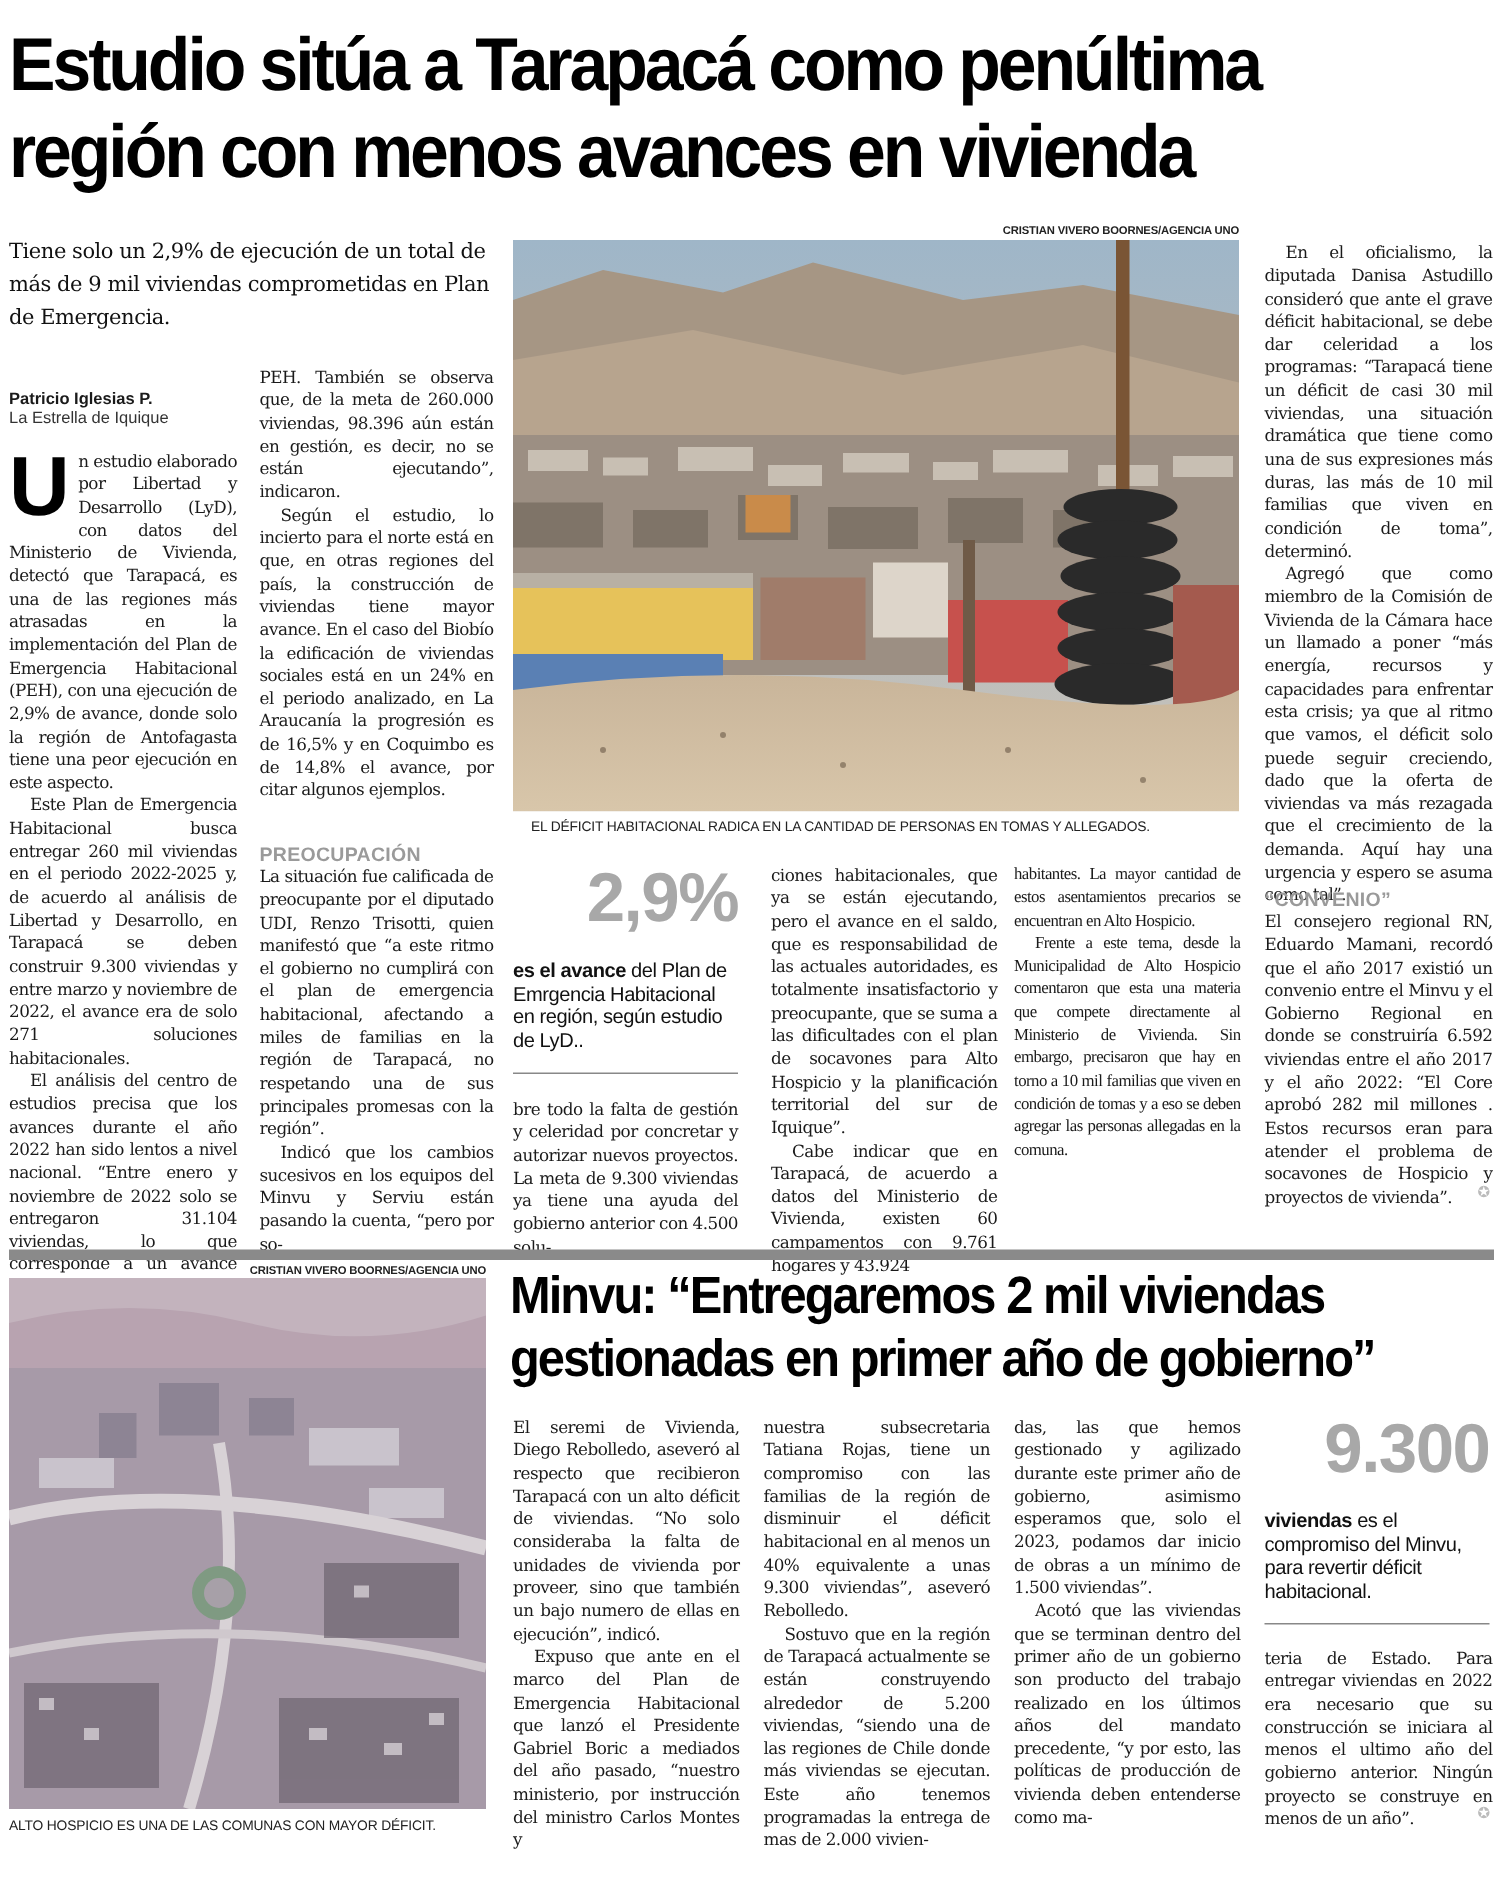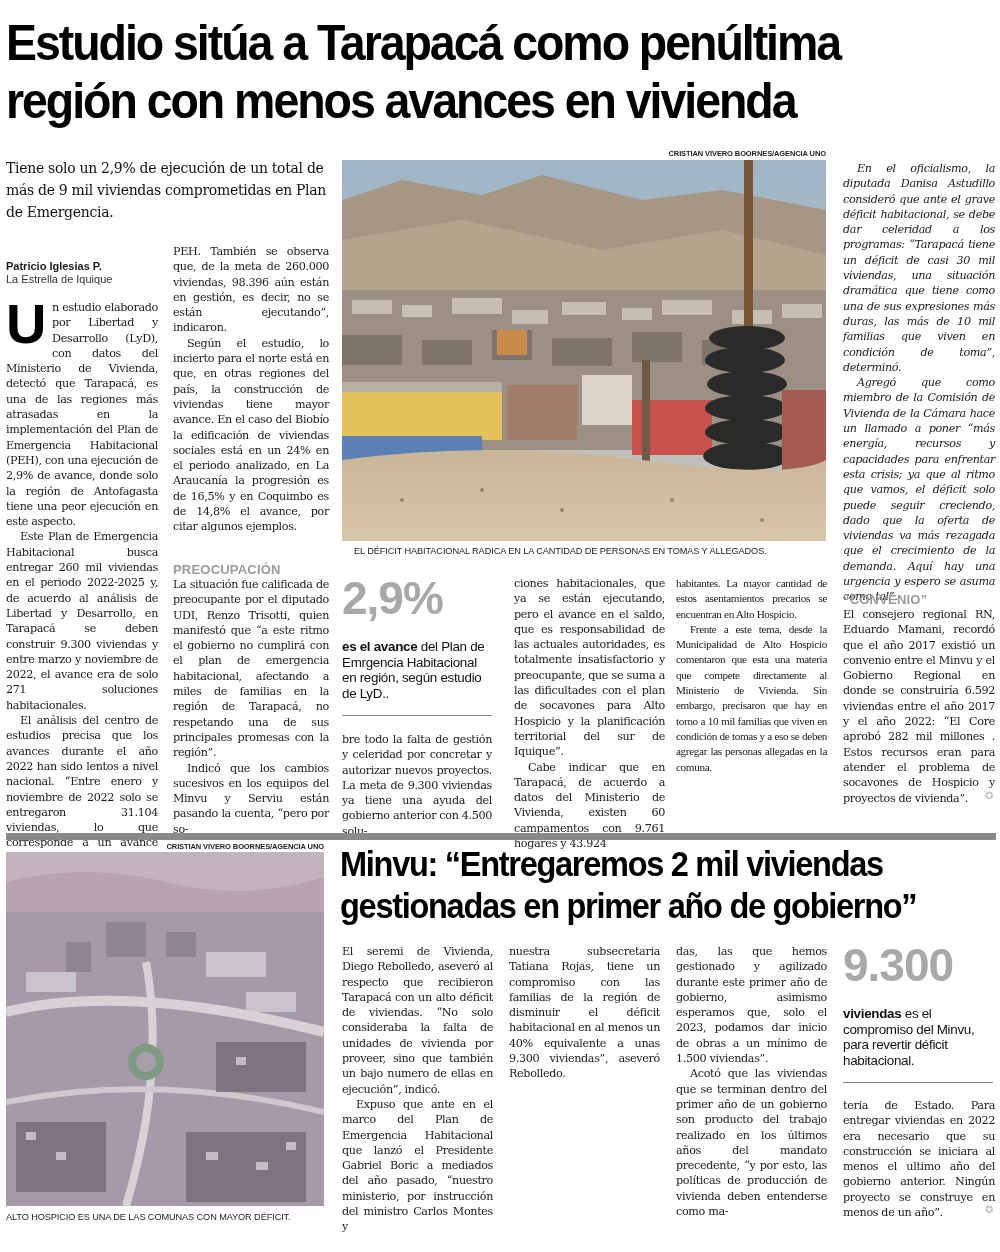--- a/index.html
+++ b/index.html
@@ -41,21 +41,21 @@
     font-weight: 700; color: #222; letter-spacing: -0.1px; text-align: right;
   }
   .caption {
     position: absolute; font-family: "Liberation Sans", sans-serif; font-size: 9.2px;
     color: #222; letter-spacing: -0.1px;
   }
   .photo { position: absolute; overflow: hidden; }
 
   .stat-big {
     font-family: "Liberation Sans", sans-serif; font-weight: 700; color: #a8a8a8;
-    font-size: 46px; line-height: 50px; letter-spacing: -1px;
+    font-size: 46px; line-height: 50px; letter-spacing: -1px; text-align: right;
   }
   .stat-text {
     font-family: "Liberation Sans", sans-serif; font-size: 13.4px; line-height: 15.5px;
     color: #111; letter-spacing: -0.3px;
   }
   .stat-text b { font-weight: 700; }
   .stat-rule { border-top: 1.5px solid #888; }
 
   .divider-bar { position: absolute; left: 6px; top: 833px; width: 990px; height: 7px; background: #8a8a8a; }
   .headline2 {
@@ -176,21 +176,21 @@
 <div class="col" style="left:514px; top:576px; width:151px;">
   <p class="noindent">ciones habitacionales, que ya se están ejecutando, pero el avance en el saldo, que es responsabilidad de las actuales autoridades, es totalmente insatisfactorio y preocupante, que se suma a las dificultades con el plan de socavones para Alto Hospicio y la planificación territorial del sur de Iquique”.</p>
   <p>Cabe indicar que en Tarapacá, de acuerdo a datos del Ministerio de Vivienda, existen 60 campamentos con 9.761 hogares y 43.924</p>
 </div>
 
 <div class="col" style="left:676px; top:576px; width:151px;font-family:Liberation Serif, serif;">
   <p class="noindent">habitantes. La mayor cantidad de estos asentamientos precarios se encuentran en Alto Hospicio.</p>
   <p>Frente a este tema, desde la Municipalidad de Alto Hospicio comentaron que esta una materia que compete directamente al Ministerio de Vivienda. Sin embargo, precisaron que hay en torno a 10 mil familias que viven en condición de tomas y a eso se deben agregar las personas allegadas en la comuna.</p>
 </div>
 
-<div class="col" style="left:843px; top:161px; width:152px;font-style:italic;">
+<div class="col" style="left:843px; top:161px; width:152px;">
   <p>En el oficialismo, la diputada Danisa Astudillo consideró que ante el grave déficit habitacional, se debe dar celeridad a los programas: “Tarapacá tiene un déficit de casi 30 mil viviendas, una situación dramática que tiene como una de sus expresiones más duras, las más de 10 mil familias que viven en condición de toma”, determinó.</p>
   <p>Agregó que como miembro de la Comisión de Vivienda de la Cámara hace un llamado a poner “más energía, recursos y capacidades para enfrentar esta crisis; ya que al ritmo que vamos, el déficit solo puede seguir creciendo, dado que la oferta de viviendas va más rezagada que el crecimiento de la demanda. Aquí hay una urgencia y espero se asuma como tal”.</p>
 </div>
 <div class="col" style="left:843px; top:593px; width:152px;">
   <div class="subhead">“CONVENIO”</div>
   <p class="noindent"><span>El consejero regional RN, Eduardo Mamani, recordó que el año 2017 existió un convenio entre el Minvu y el Gobierno Regional en donde se construiría 6.592 viviendas entre el año 2017 y el año 2022: “El Core aprobó 282 mil millones . Estos recursos eran para atender el problema de socavones de Hospicio y proyectos de vivienda”.</span><span class="end-mark">✪</span></p>
 </div>
 
 <div class="divider-bar"></div>
 
@@ -234,20 +234,21 @@
 
 <h2 class="headline2">Minvu: “Entregaremos 2 mil viviendas gestionadas en primer año de gobierno”</h2>
 
 <div class="col" style="left:342px; top:944px; width:151px;">
   <p class="noindent">El seremi de Vivienda, Diego Rebolledo, aseveró al respecto que recibieron Tarapacá con un alto déficit de viviendas. “No solo consideraba la falta de unidades de vivienda por proveer, sino que también un bajo numero de ellas en ejecución”, indicó.</p>
   <p>Expuso que ante en el marco del Plan de Emergencia Habitacional que lanzó el Presidente Gabriel Boric a mediados del año pasado, “nuestro ministerio, por instrucción del ministro Carlos Montes y</p>
 </div>
 
 <div class="col" style="left:509px; top:944px; width:151px;">
   <p class="noindent">nuestra subsecretaria Tatiana Rojas, tiene un compromiso con las familias de la región de disminuir el déficit habitacional en al menos un 40% equivalente a unas 9.300 viviendas”, aseveró Rebolledo.</p>
+  <p>Sostuvo que en la región de Tarapacá actualmente se están construyendo alrededor de 5.200 viviendas, “siendo una de las regiones de Chile donde más viviendas se ejecutan. Este año tenemos programadas la entrega de mas de 2.000 vivien-</p>
 </div>
 
 <div class="col" style="left:676px; top:944px; width:151px;">
   <p class="noindent">das, las que hemos gestionado y agilizado durante este primer año de gobierno, asimismo esperamos que, solo el 2023, podamos dar inicio de obras a un mínimo de 1.500 viviendas”.</p>
   <p>Acotó que las viviendas que se terminan dentro del primer año de un gobierno son producto del trabajo realizado en los últimos años del mandato precedente, “y por esto, las políticas de producción de vivienda deben entenderse como ma-</p>
 </div>
 
 <div style="position:absolute; left:843px; top:940px; width:150px;">
   <div class="stat-big">9.300</div>
   <div class="stat-text" style="margin-top:16px;"><b>viviendas</b><span> es el compromiso del Minvu, para revertir déficit habitacional.</span></div>

